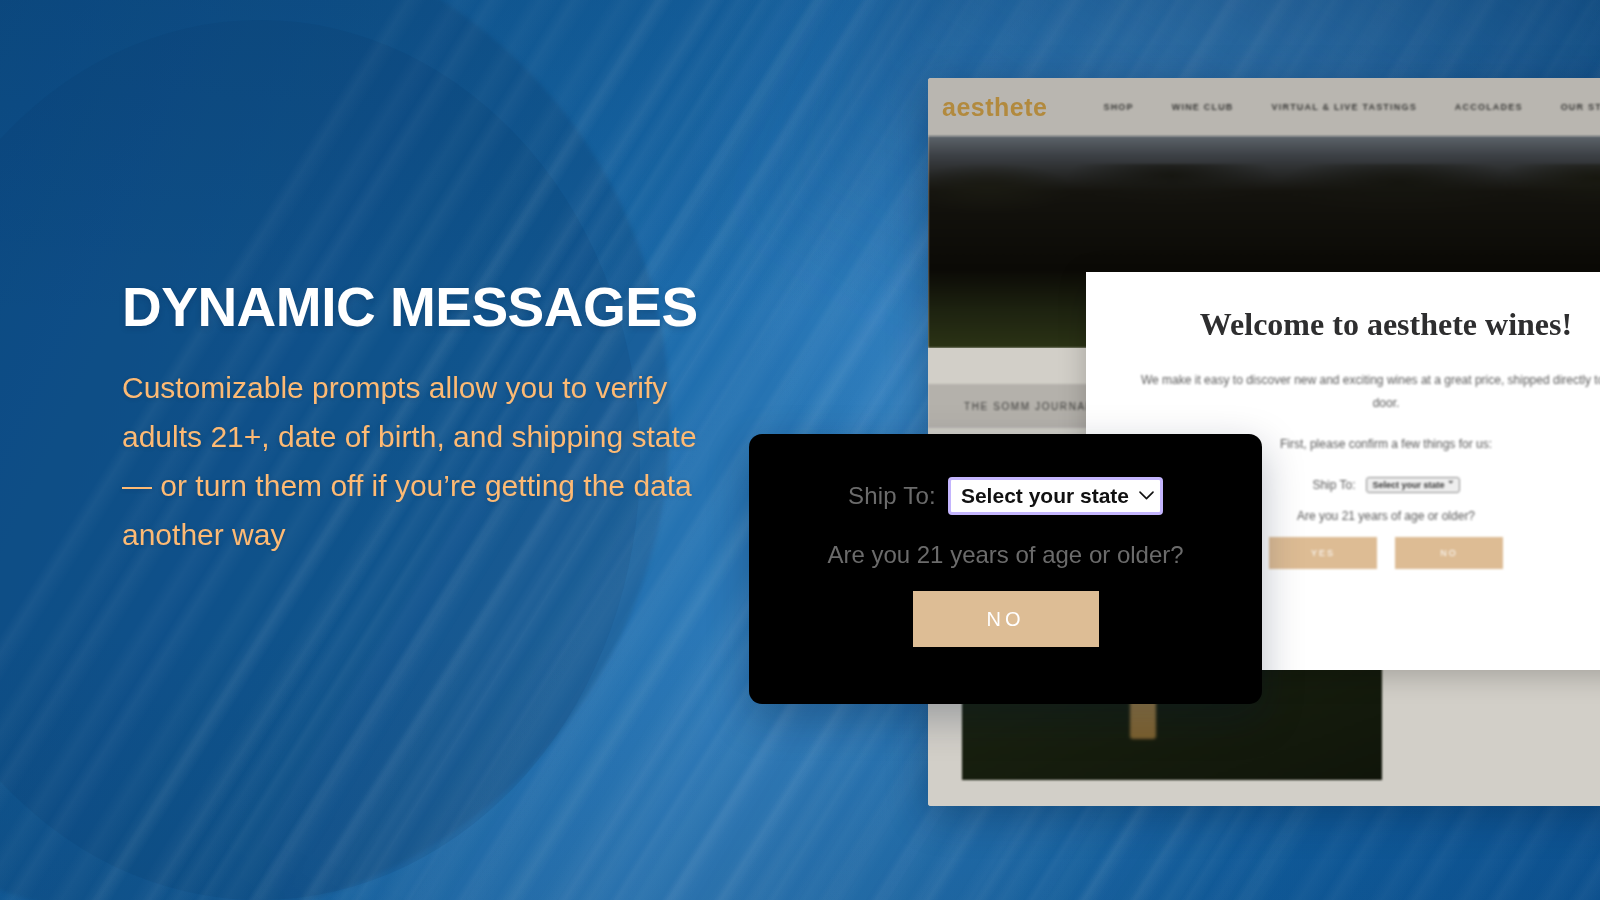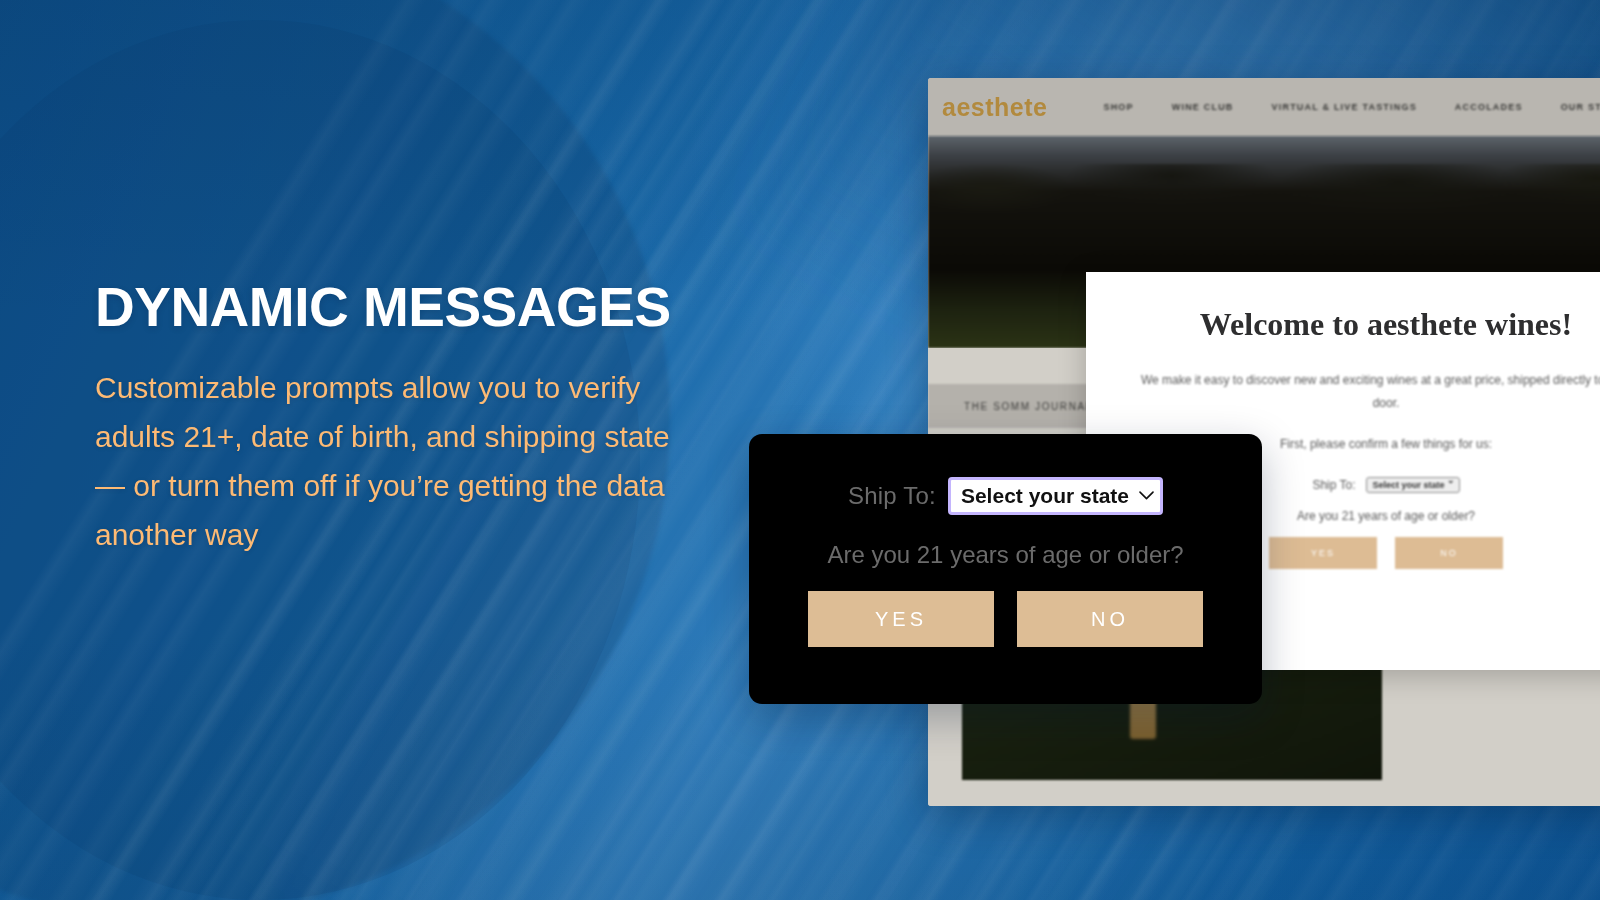--- a/index.html
+++ b/index.html
@@ -81,21 +81,21 @@
     transform:rotate(32deg);
     background:linear-gradient(180deg, rgba(6,48,92,0.55), rgba(6,48,92,0));
     filter:blur(28px);
   }
   .bg-vignette {
     position:absolute; inset:0;
     background:linear-gradient(180deg, rgba(5,45,86,0.18) 0%, rgba(5,45,86,0) 35%, rgba(5,45,86,0) 70%, rgba(5,45,86,0.12) 100%);
   }
 
   
-  #copy { position:absolute; left:95px; top:272px; width:700px; }
+  #copy { position:absolute; left:122px; top:272px; width:700px; }
   #headline {
     font-weight:bold;
     font-size:55px;
     line-height:1.28;
     letter-spacing:-0.5px;
     color:#ffffff;
     text-shadow:0 2px 6px rgba(0,20,50,.18);
   }
   #subcopy {
     margin-top:22px;
@@ -359,16 +359,15 @@
         <svg width="15" height="9" viewBox="0 0 15 9">
             <path d="M1 1 L7.5 7.5 L14 1" stroke="#111" stroke-width="1.6" fill="none" stroke-linecap="round" stroke-linejoin="round"></path>
           </svg>
       </span>
     </span>
   </div>
 
   <div class="m-question">Are you 21 years of age or older?</div>
 
   <div class="m-btns">
-    <button class="m-btn">YES</button>
     <button class="m-btn">NO</button>
   </div>
 </div>
 
 </body></html>

